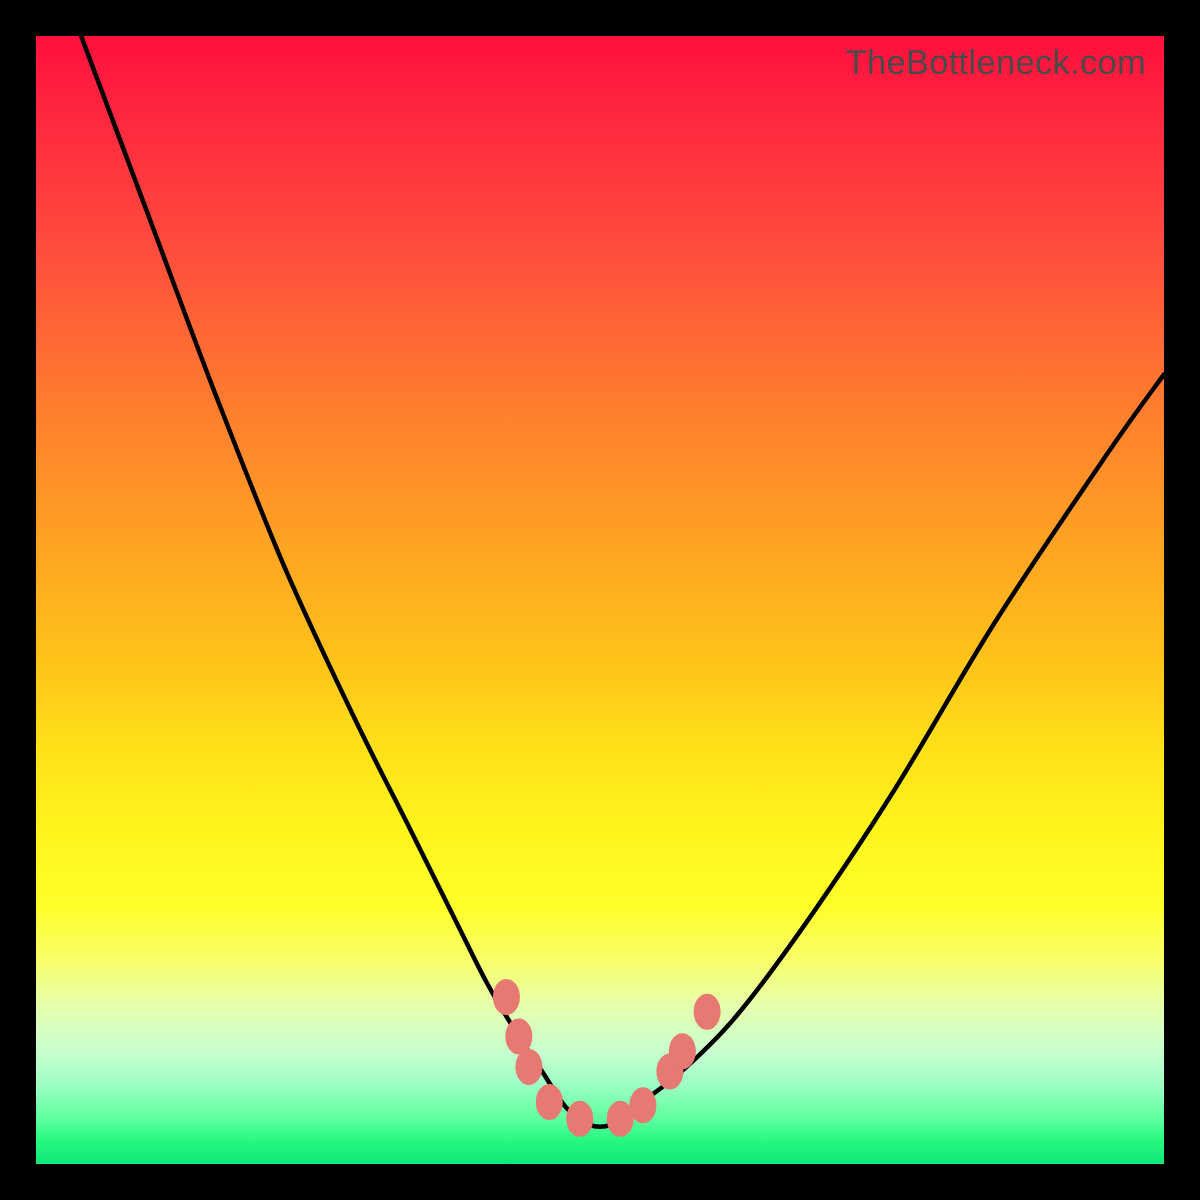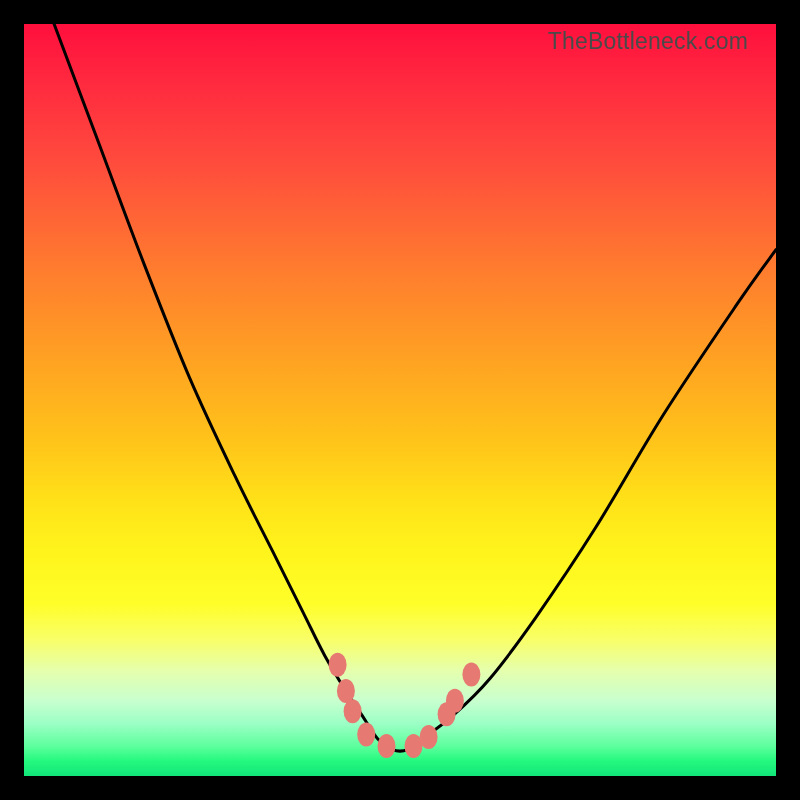--- a/index.html
+++ b/index.html
@@ -36,21 +36,21 @@
       #e5ffad 86%,
       #c8ffcf 90%,
       #9cffc5 93%,
       #5eff9e 96%,
       #24f97e 98%,
       #12e57a 100%);
   }
   .watermark {
     position: absolute;
     top: 4px;
-    right: 28px;
+    right: 12px;
     color: #4a4a4a;
     font-size: 23px;
     font-weight: 500;
     letter-spacing: 0.2px;
     font-family: Arial, Helvetica, sans-serif;
   }
   svg.curve {
     position: absolute;
     left: 0;
     top: 0;

